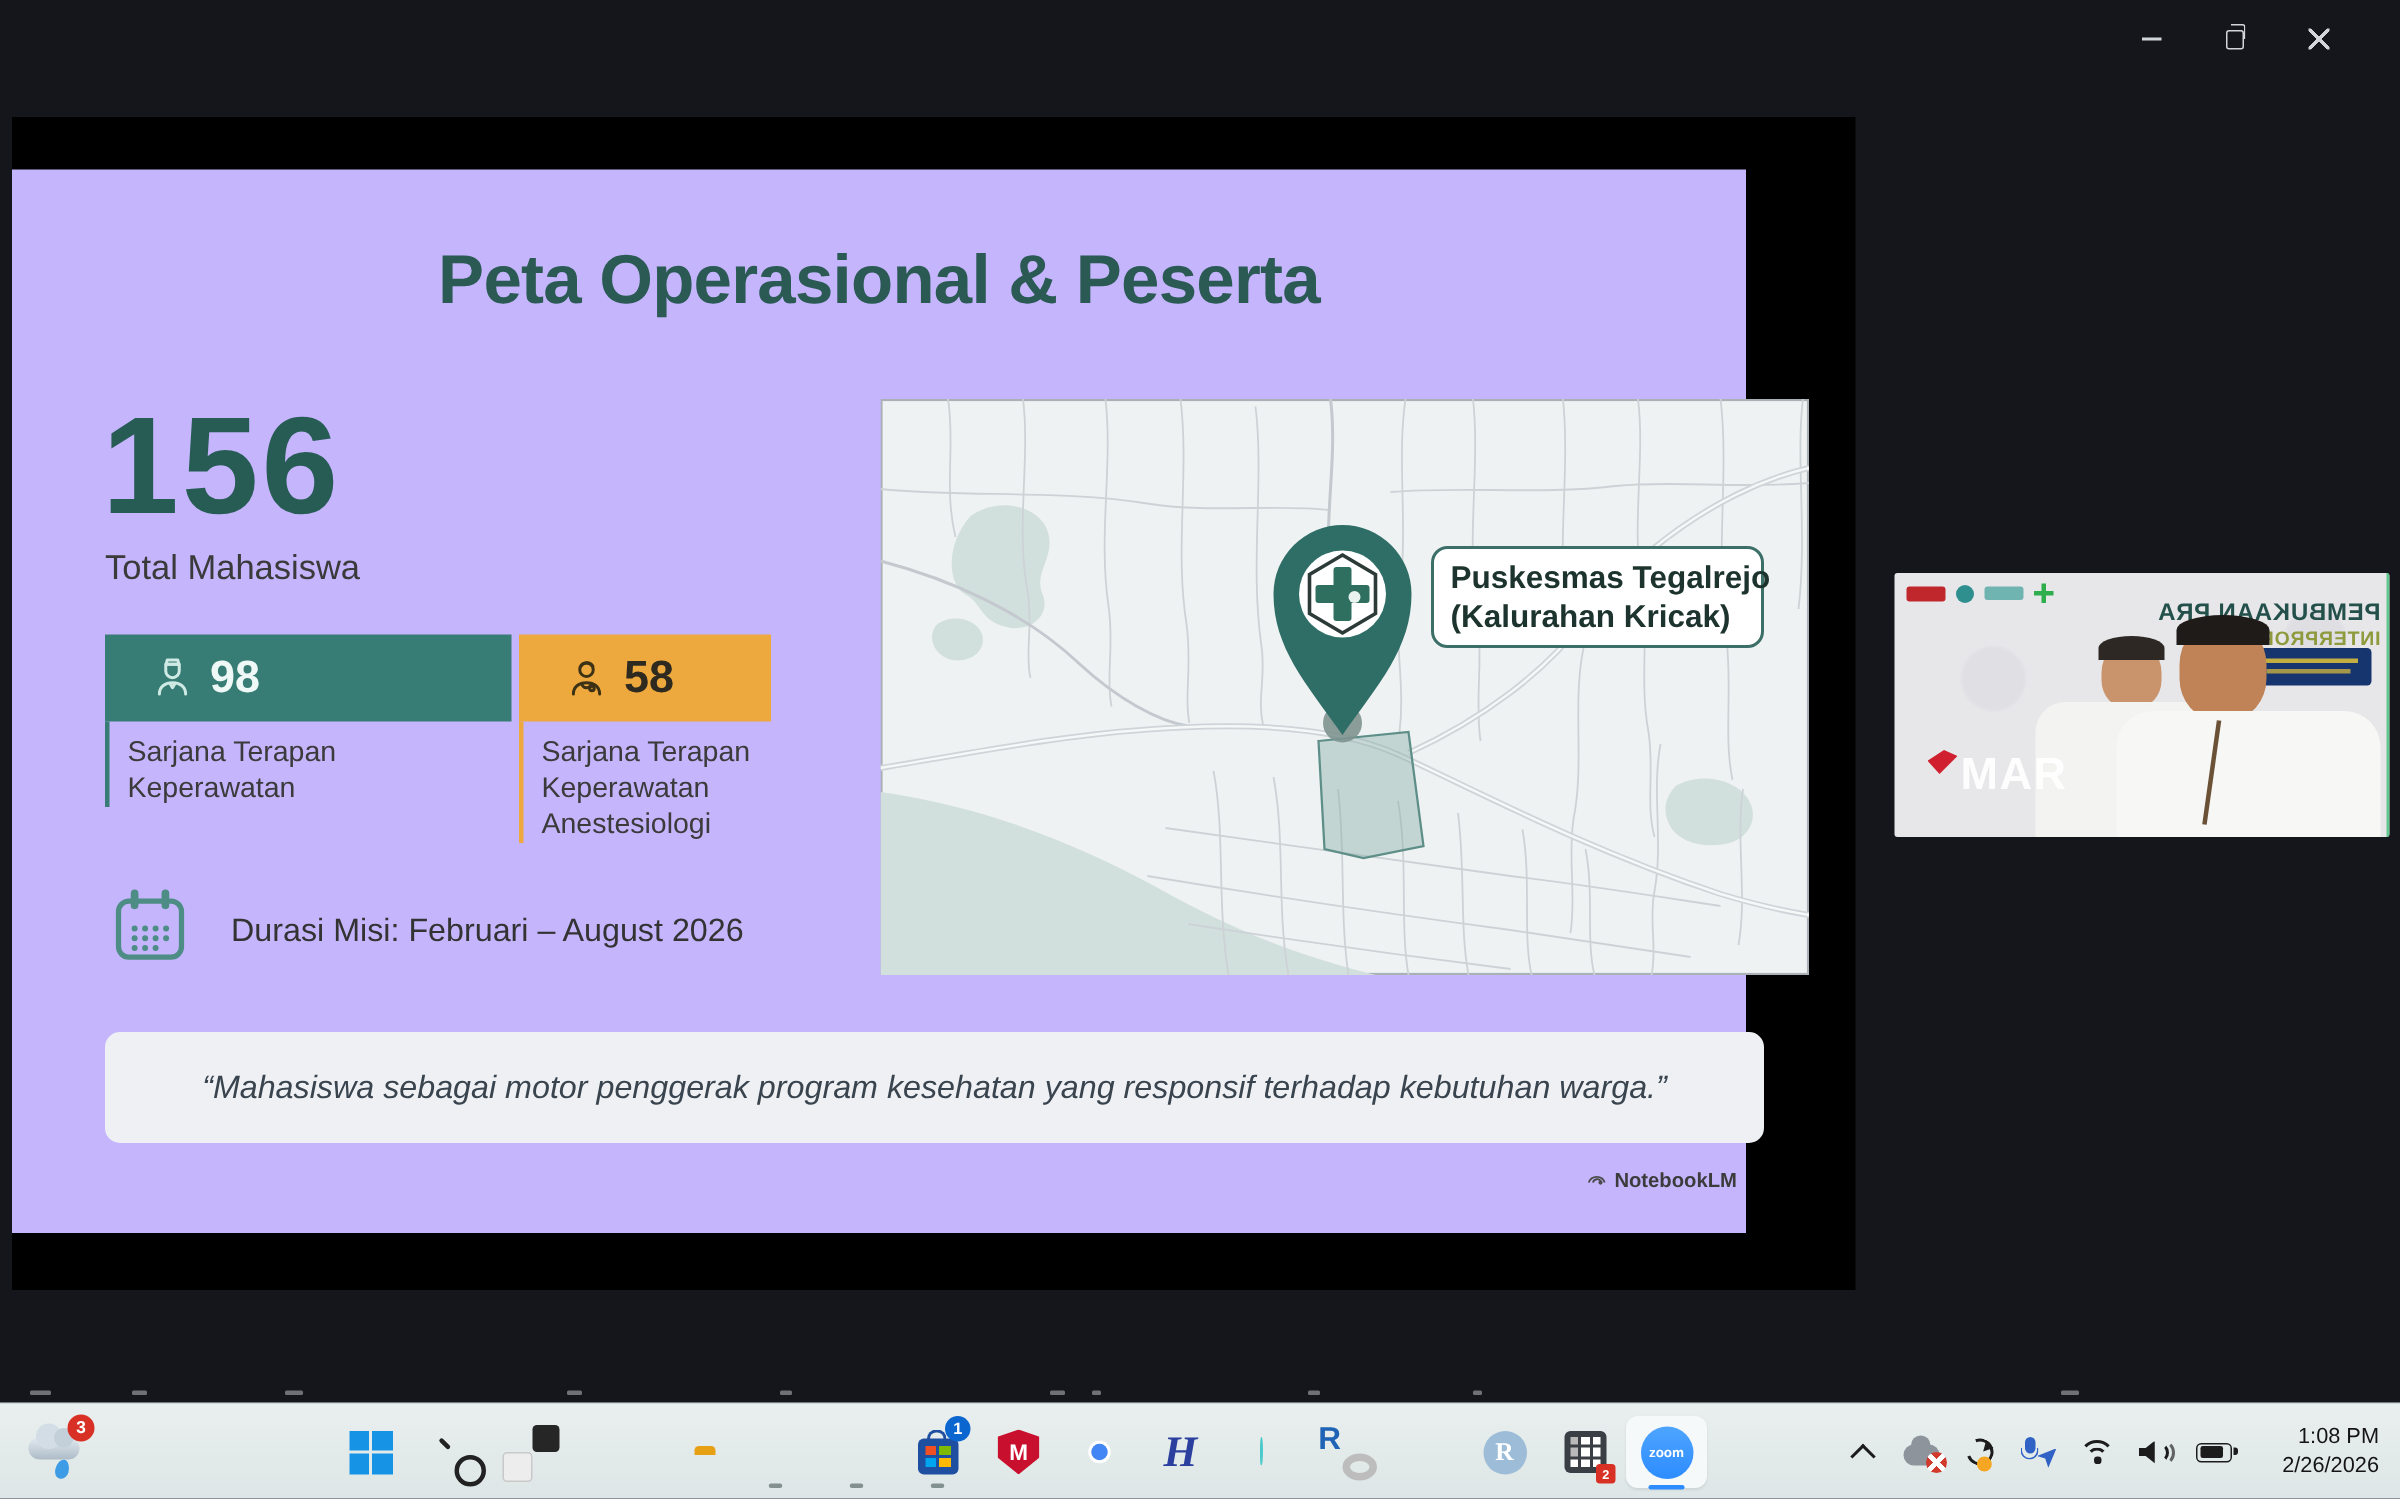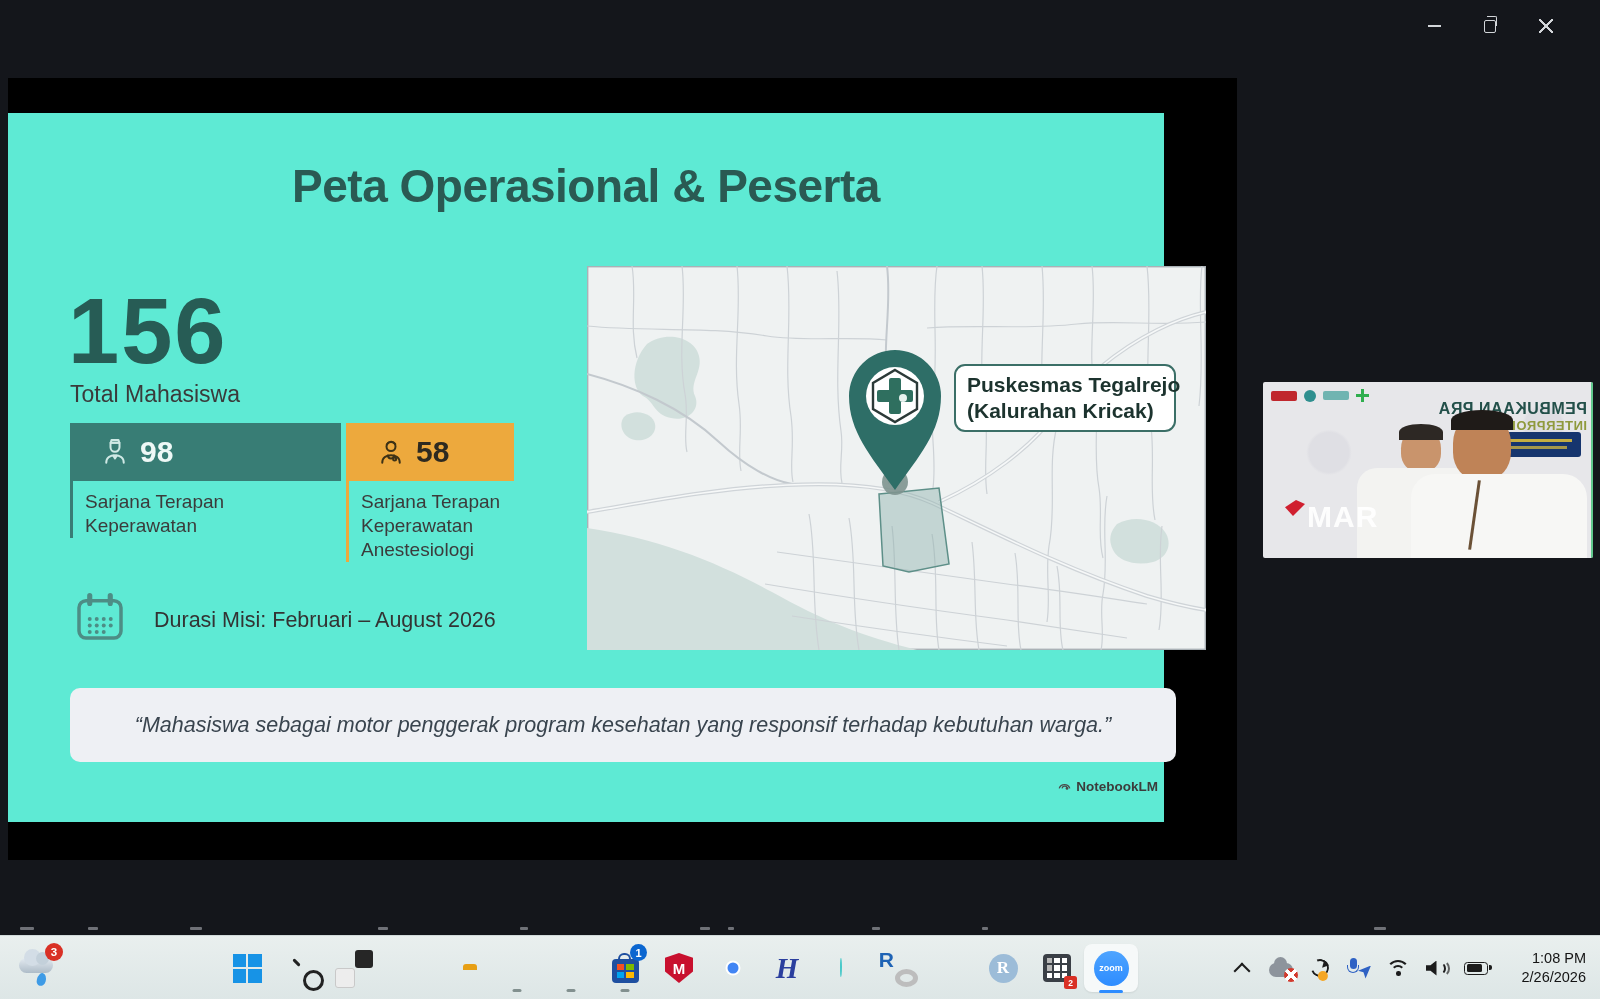--- a/index.html
+++ b/index.html
@@ -10,26 +10,26 @@
   .wc > div{width:16px;height:16px;display:flex;align-items:center;justify-content:center;cursor:default;}
   .wc-min i{display:block;width:13px;height:2px;background:#d2d5d9;}
   .wc-restore i{position:relative;display:block;width:10px;height:11px;border:1.6px solid #d2d5d9;border-radius:2px;background:#14161b;}
   .wc-restore i::before{content:'';position:absolute;left:2px;top:-5px;width:9px;height:9px;border:1.6px solid #d2d5d9;border-left:none;border-bottom:none;border-radius:0 2px 0 0;}
   .wc-close i{display:block;width:14px;height:14px;background:
     linear-gradient(45deg,transparent 45%,#d2d5d9 45% 55%,transparent 55%),
     linear-gradient(-45deg,transparent 45%,#d2d5d9 45% 55%,transparent 55%);}
 
   
   .share{position:absolute;left:8px;top:78px;width:1229px;height:782px;background:#000;}
-  .slide{position:absolute;left:0;top:35px;width:1156px;height:709px;background:#5eead4;}
+  .slide{position:absolute;left:0;top:35px;width:1156px;height:709px;background:#c4b5fd;}
 
   .slide-title{position:absolute;left:0;top:46px;width:100%;text-align:center;
     font-size:46px;font-weight:bold;color:#2a5a53;letter-spacing:-0.5px;}
-  .big-num{position:absolute;left:60px;top:152px;font-size:92px;font-weight:bold;color:#275c55;line-height:1;letter-spacing:2px;margin-top:20px;}
-  .total-label{position:absolute;left:62px;top:268px;font-size:23px;color:#3a3a3a;}
+  .big-num{position:absolute;left:60px;top:152px;font-size:92px;font-weight:bold;color:#275c55;line-height:1;letter-spacing:2px;}
+  .total-label{position:absolute;left:62px;top:252px;font-size:23px;color:#3a3a3a;}
 
   .stats{position:absolute;left:62px;top:310px;width:444px;height:180px;}
   .stat-head{position:absolute;top:0;height:58px;display:flex;align-items:center;gap:10px;padding-left:30px;box-sizing:border-box;}
   .stat-head.teal{left:0;width:271px;background:#387d75;color:#eef8f6;}
   .stat-head.orange{left:276px;width:168px;background:#eda93d;color:#2e2a20;}
   .stat-val{font-size:30px;font-weight:bold;}
   .stat-body{position:absolute;top:58px;box-sizing:border-box;padding:9px 0 0 12px;font-size:19px;color:#3b3b3b;line-height:24px;}
   .stat-body.teal{left:0;width:195px;border-left:3px solid #387d75;}
   .stat-body.orange{left:276px;width:160px;border-left:3px solid #eda93d;}
 

